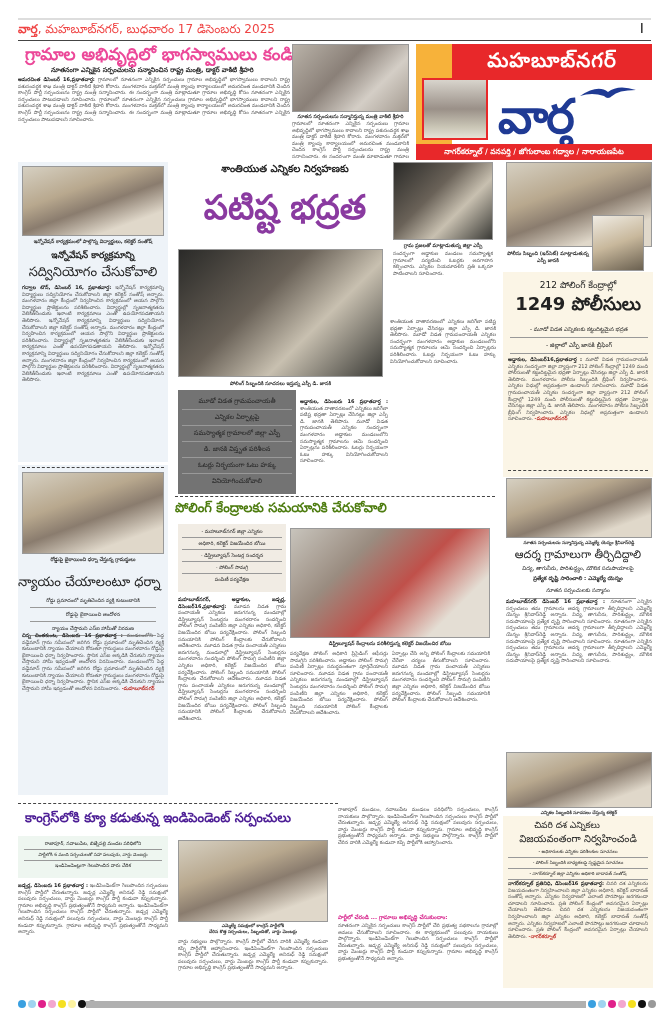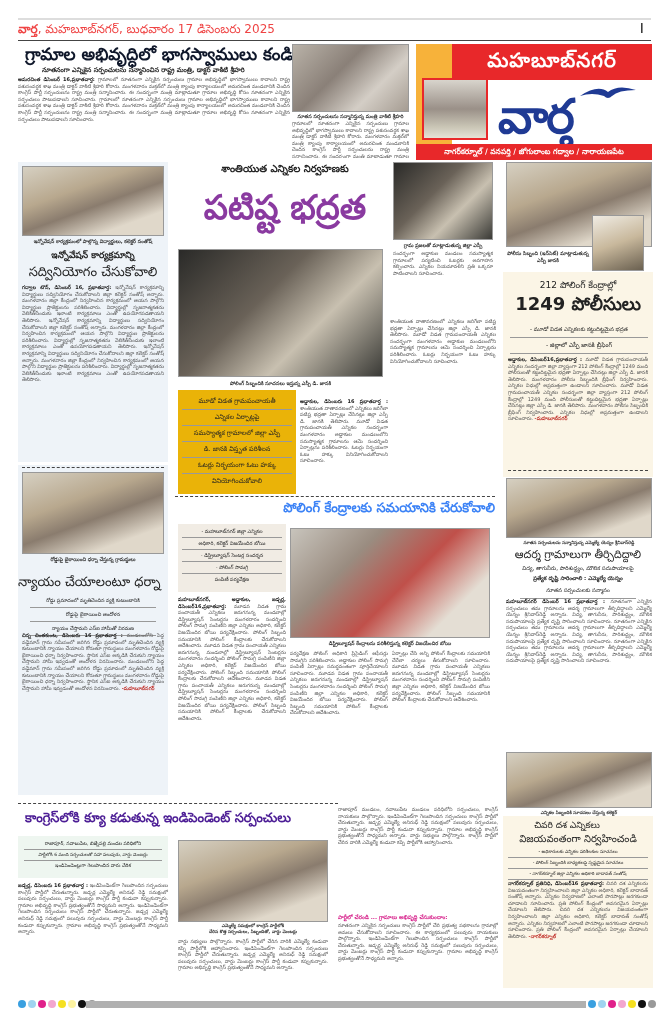--- a/index.html
+++ b/index.html
@@ -11,46 +11,46 @@
 .folio b{font-weight:bold}
 .pageno{right:25px;top:20px;font-size:14px}
 .folio-rule{left:18px;right:18px;top:40px;height:1px;background:#444}
 .photo{background:linear-gradient(135deg,#b9b2a8,#8a8078 40%,#d4cec6 70%,#a59c92);border:1px solid #999}
 .photo.dark{background:linear-gradient(135deg,#2a2a28,#6a6258 40%,#c8c0b0 65%,#3a3a36)}
 .photo.crowd{background:linear-gradient(160deg,#d6d0c2,#b8a88e 35%,#8a7c6e 55%,#e0d8ca 80%)}
 .photo.red{background:linear-gradient(135deg,#c8c4bc,#9a8c80 30%,#c0504a 55%,#e4ded4 80%)}
 .cap{font-size:5px;color:#333;text-align:center;font-weight:bold;white-space:nowrap;overflow:hidden}
 .body{font-size:5px;line-height:6.6px;color:#555;overflow:hidden;text-align:justify}
 .body b{color:#222}
-.h-blue{color:#0f172a;font-weight:bold}
+.h-blue{color:#ec4899;font-weight:bold}
 .h-dark{color:#222;font-weight:bold}
 .mast{background:#fff}
 .mast-red{background:#e8282a;color:#fff;font-weight:bold}
 .mast-yellow{background:#f7b23a}
 .mast-blue{color:#1f3a94;font-weight:900}
 .boxed{background:#eef3f8}
 .cream{background:#fbf5e6}
 .mint{background:#eef6f0}
-.lav{background:#eab308}
+.lav{background:#737373}
 .sidebar-bullet{font-size:6.5px;text-align:center;color:#222;border-bottom:1px solid #999;padding:3px 0}
 .dash{border-top:1px dashed #444}
 .reg-dot{width:8px;height:8px;border-radius:50%;display:inline-block;margin-right:2px}
 </style>
 </head>
 <body>
 
 <div class="abs topline"></div>
 <div class="abs folio">
   <b>వార్త</b><span>, మహబూబ్‌నగర్, బుధవారం 17 డిసెంబరు 2025</span>
 </div>
 <div class="abs pageno">I</div>
 <div class="abs folio-rule"></div>
 
 <div class="abs h-blue" style="left:25px;top:44px;font-size:17px;white-space:nowrap">గ్రామాల అభివృద్ధిలో భాగస్వాములు కండి</div>
-<div class="abs h-dark" style="left:42px;top:66px;font-size:6.5px;white-space:nowrap">నూతనంగా ఎన్నికైన సర్పంచులను సన్మానించిన రాష్ట్ర మంత్రి, డాక్టర్ వాకిటి శ్రీహరి</div>
+<div class="abs h-dark" style="left:51px;top:66px;font-size:6.5px;white-space:nowrap">నూతనంగా ఎన్నికైన సర్పంచులను సన్మానించిన రాష్ట్ర మంత్రి, డాక్టర్ వాకిటి శ్రీహరి</div>
 <div class="abs body" style="left:18px;top:76px;width:272px;height:82px">
   <b>అమరచింత డిసెంబర్ 16,ప్రభాతవార్త:</b> <span>గ్రామాలలో నూతనంగా ఎన్నికైన సర్పంచులు గ్రామాల అభివృద్ధిలో భాగస్వాములు కావాలని రాష్ట్ర పశుసంవర్ధక శాఖ మంత్రి డాక్టర్ వాకిటి శ్రీహరి కోరారు. మంగళవారం మక్తల్‌లో మంత్రి క్యాంపు కార్యాలయంలో అమరచింత మండలానికి చెందిన కాంగ్రెస్ పార్టీ సర్పంచులను రాష్ట్ర మంత్రి సన్మానించారు. ఈ సందర్భంగా మంత్రి మాట్లాడుతూ గ్రామాల అభివృద్ధి కోసం నూతనంగా ఎన్నికైన సర్పంచులు పాటుపడాలని సూచించారు.</span> <span>గ్రామాలలో నూతనంగా ఎన్నికైన సర్పంచులు గ్రామాల అభివృద్ధిలో భాగస్వాములు కావాలని రాష్ట్ర పశుసంవర్ధక శాఖ మంత్రి డాక్టర్ వాకిటి శ్రీహరి కోరారు. మంగళవారం మక్తల్‌లో మంత్రి క్యాంపు కార్యాలయంలో అమరచింత మండలానికి చెందిన కాంగ్రెస్ పార్టీ సర్పంచులను రాష్ట్ర మంత్రి సన్మానించారు. ఈ సందర్భంగా మంత్రి మాట్లాడుతూ గ్రామాల అభివృద్ధి కోసం నూతనంగా ఎన్నికైన సర్పంచులు పాటుపడాలని సూచించారు.</span>
 </div>
 <div class="abs photo" style="left:292px;top:44px;width:117px;height:68px"></div>
 <div class="abs cap" style="left:292px;top:113px;width:117px">నూతన సర్పంచులను సన్మానిస్తున్న మంత్రి వాకిటి శ్రీహరి</div>
 <div class="abs body" style="left:292px;top:120px;width:117px;height:38px">గ్రామాలలో నూతనంగా ఎన్నికైన సర్పంచులు గ్రామాల అభివృద్ధిలో భాగస్వాములు కావాలని రాష్ట్ర పశుసంవర్ధక శాఖ మంత్రి డాక్టర్ వాకిటి శ్రీహరి కోరారు. మంగళవారం మక్తల్‌లో మంత్రి క్యాంపు కార్యాలయంలో అమరచింత మండలానికి చెందిన కాంగ్రెస్ పార్టీ సర్పంచులను రాష్ట్ర మంత్రి సన్మానించారు. ఈ సందర్భంగా మంత్రి మాట్లాడుతూ గ్రామాల అభివృద్ధి కోసం నూతనంగా ఎన్నికైన సర్పంచులు పాటుపడాలని సూచించారు.</div>
 
 <div class="abs mast" style="left:416px;top:44px;width:236px;height:118px">
   <div class="abs mast-yellow" style="left:0;top:0;width:36px;height:100px"></div>
   <div class="abs mast-red" style="left:36px;top:0;width:200px;height:36px;display:flex;align-items:center;justify-content:center">
@@ -117,21 +117,21 @@
 <div class="abs" style="left:30px;top:594px;width:126px">
   <div class="sidebar-bullet" style="font-size:5px">రోడ్డు ప్రమాదంలో మృతిచెందిన వ్యక్తి కుటుంబానికి</div>
   <div class="sidebar-bullet" style="font-size:5px">రోడ్డుపై బైఠాయించి ఆందోళన</div>
   <div class="sidebar-bullet" style="font-size:5px">న్యాయం చేస్తామని ఎస్ఐ హామీతో విరమణ</div>
 </div>
 <div class="abs body" style="left:22px;top:632px;width:142px;height:160px">
   <b>చిన్న చింతకుంట, డిసెంబరు 16 ప్రభాతవార్త :</b> <span>మండలంలోని పెద్ద వడ్డెమాన్ గ్రామ సమీపంలో జరిగిన రోడ్డు ప్రమాదంలో మృతిచెందిన వ్యక్తి కుటుంబానికి న్యాయం చేయాలని కోరుతూ గ్రామస్థులు మంగళవారం రోడ్డుపై బైఠాయించి ధర్నా నిర్వహించారు. స్థానిక ఎస్ఐ అక్కడికి చేరుకుని న్యాయం చేస్తామని హామీ ఇవ్వడంతో ఆందోళన విరమించారు.</span> <span>మండలంలోని పెద్ద వడ్డెమాన్ గ్రామ సమీపంలో జరిగిన రోడ్డు ప్రమాదంలో మృతిచెందిన వ్యక్తి కుటుంబానికి న్యాయం చేయాలని కోరుతూ గ్రామస్థులు మంగళవారం రోడ్డుపై బైఠాయించి ధర్నా నిర్వహించారు. స్థానిక ఎస్ఐ అక్కడికి చేరుకుని న్యాయం చేస్తామని హామీ ఇవ్వడంతో ఆందోళన విరమించారు.</span> <span style="color:#c0302a;font-weight:bold">-మహబూబ్‌నగర్</span>
 </div>
 
 <div class="abs dash" style="left:175px;top:496px;width:320px"></div>
-<div class="abs" style="left:175px;top:500px;width:320px;text-align:right;font-size:13px;font-weight:bold;color:#3b82f6;white-space:nowrap">పోలింగ్ కేంద్రాలకు సమయానికి చేరుకోవాలి</div>
+<div class="abs" style="left:175px;top:500px;width:320px;text-align:left;font-size:13px;font-weight:bold;color:#4d7c0f;white-space:nowrap">పోలింగ్ కేంద్రాలకు సమయానికి చేరుకోవాలి</div>
 <div class="abs" style="left:178px;top:524px;width:108px;height:68px;background:#f1ece4;padding:2px 4px">
   <div class="sidebar-bullet" style="font-size:5px;padding:2px 0">- మహబూబ్‌నగర్ జిల్లా ఎన్నికల</div>
   <div class="sidebar-bullet" style="font-size:5px;padding:2px 0">అధికారి, కలెక్టర్ విజయేందిర బోయి</div>
   <div class="sidebar-bullet" style="font-size:5px;padding:2px 0">- డిస్ట్రిబ్యూషన్ సెంటర్ల సందర్శన</div>
   <div class="sidebar-bullet" style="font-size:5px;padding:2px 0">- పోలింగ్ సామగ్రి</div>
   <div class="sidebar-bullet" style="font-size:5px;padding:2px 0;border-bottom:none">పంపిణీ పర్యవేక్షణ</div>
 </div>
 <div class="abs body" style="left:178px;top:596px;width:108px;height:202px">
   <b>మహబూబ్‌నగర్, అడ్డాకుల, జడ్చర్ల, డిసెంబర్16,ప్రభాతవార్త:</b> <span>మూడవ విడత గ్రామ పంచాయతీ ఎన్నికలు జరుగనున్న మండలాల్లో డిస్ట్రిబ్యూషన్ సెంటర్లను మంగళవారం సందర్శించి పోలింగ్ సామగ్రి పంపిణీని జిల్లా ఎన్నికల అధికారి, కలెక్టర్ విజయేందిర బోయి పర్యవేక్షించారు. పోలింగ్ సిబ్బంది సమయానికి పోలింగ్ కేంద్రాలకు చేరుకోవాలని ఆదేశించారు.</span> <span>మూడవ విడత గ్రామ పంచాయతీ ఎన్నికలు జరుగనున్న మండలాల్లో డిస్ట్రిబ్యూషన్ సెంటర్లను మంగళవారం సందర్శించి పోలింగ్ సామగ్రి పంపిణీని జిల్లా ఎన్నికల అధికారి, కలెక్టర్ విజయేందిర బోయి పర్యవేక్షించారు. పోలింగ్ సిబ్బంది సమయానికి పోలింగ్ కేంద్రాలకు చేరుకోవాలని ఆదేశించారు.</span> <span>మూడవ విడత గ్రామ పంచాయతీ ఎన్నికలు జరుగనున్న మండలాల్లో డిస్ట్రిబ్యూషన్ సెంటర్లను మంగళవారం సందర్శించి పోలింగ్ సామగ్రి పంపిణీని జిల్లా ఎన్నికల అధికారి, కలెక్టర్ విజయేందిర బోయి పర్యవేక్షించారు. పోలింగ్ సిబ్బంది సమయానికి పోలింగ్ కేంద్రాలకు చేరుకోవాలని ఆదేశించారు.</span>
 </div>

